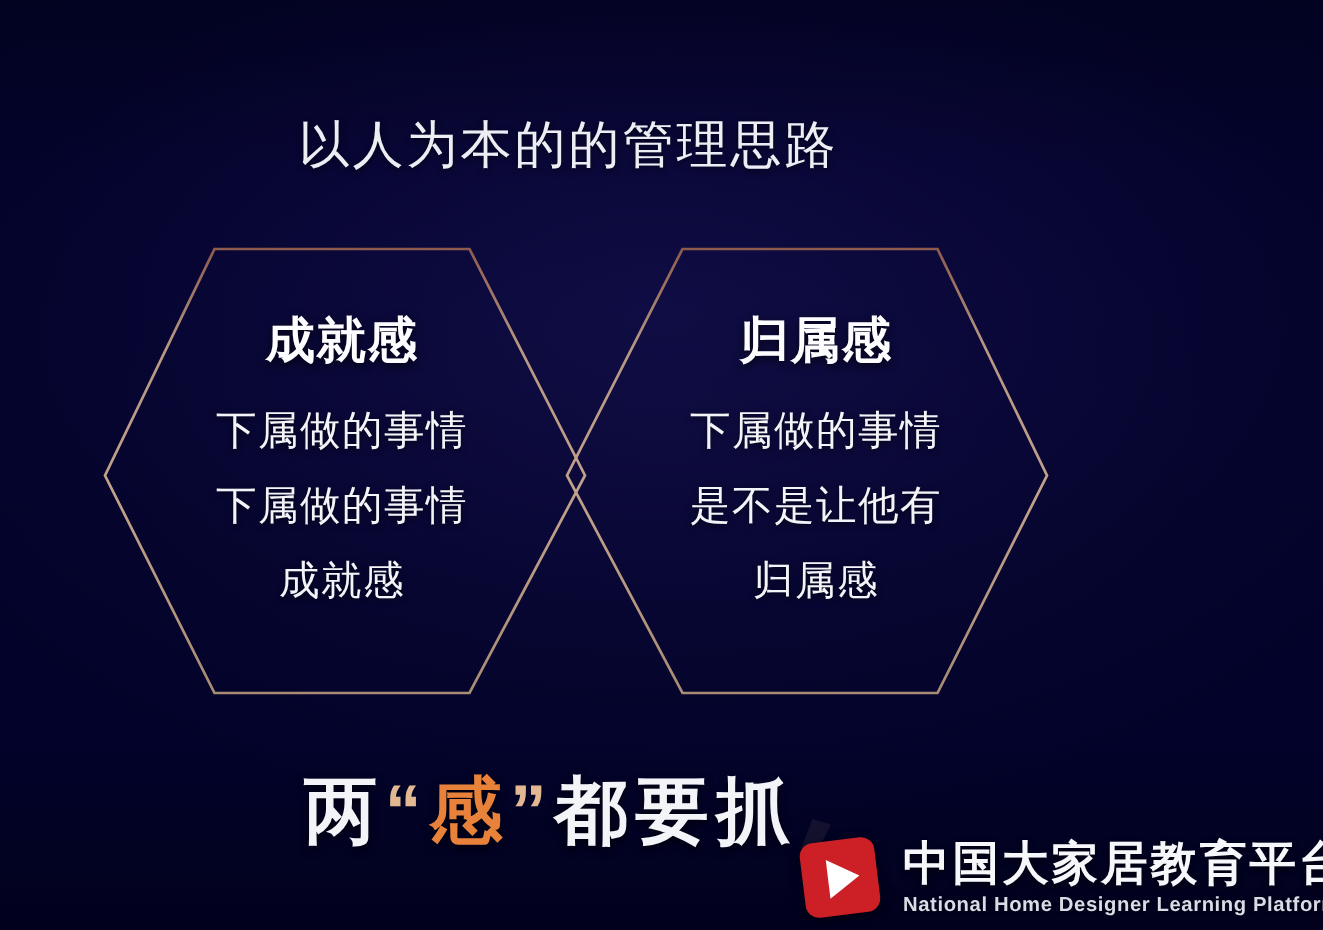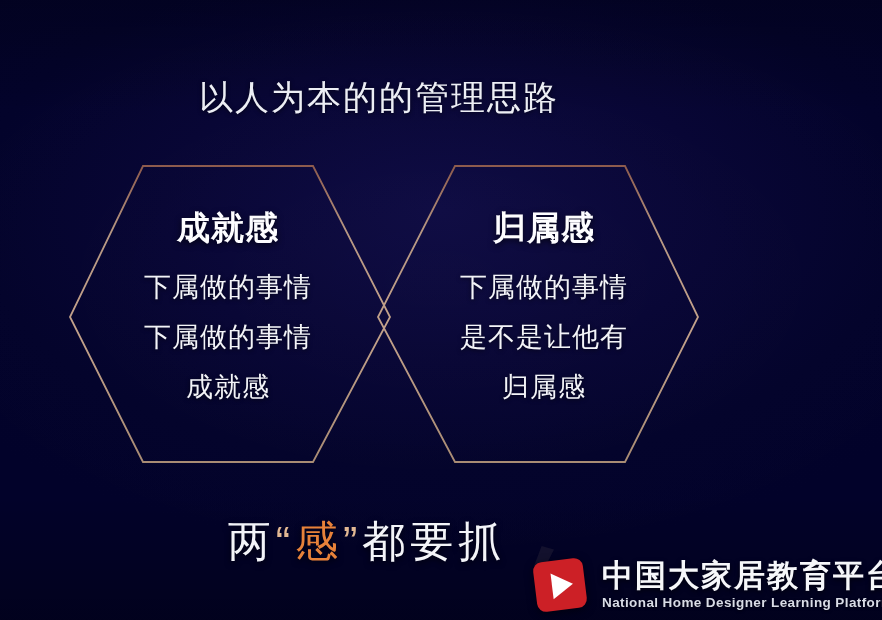--- a/index.html
+++ b/index.html
@@ -104,22 +104,22 @@
     text-shadow: 0 1px 4px rgba(0,0,0,0.6);
   }
 
   
   .bottomline {
     position: absolute;
     top: 508px;
     left: 0;
     width: 734px;
     text-align: center;
-    font-size: 43px;
-    font-weight: 400;
+    font-size: 49px;
+    font-weight: 700;
     letter-spacing: 5px;
     line-height: 66px;
     white-space: nowrap;
     z-index: 4;
   }
   .bottomline .w { color: #f3f4f8; text-shadow: 0 2px 6px rgba(0,0,0,0.7); }
   .bottomline .o { color: #e8823a; text-shadow: 0 2px 6px rgba(0,0,0,0.7); }
   .bottomline .q { color: #e2b893; }
 
   

